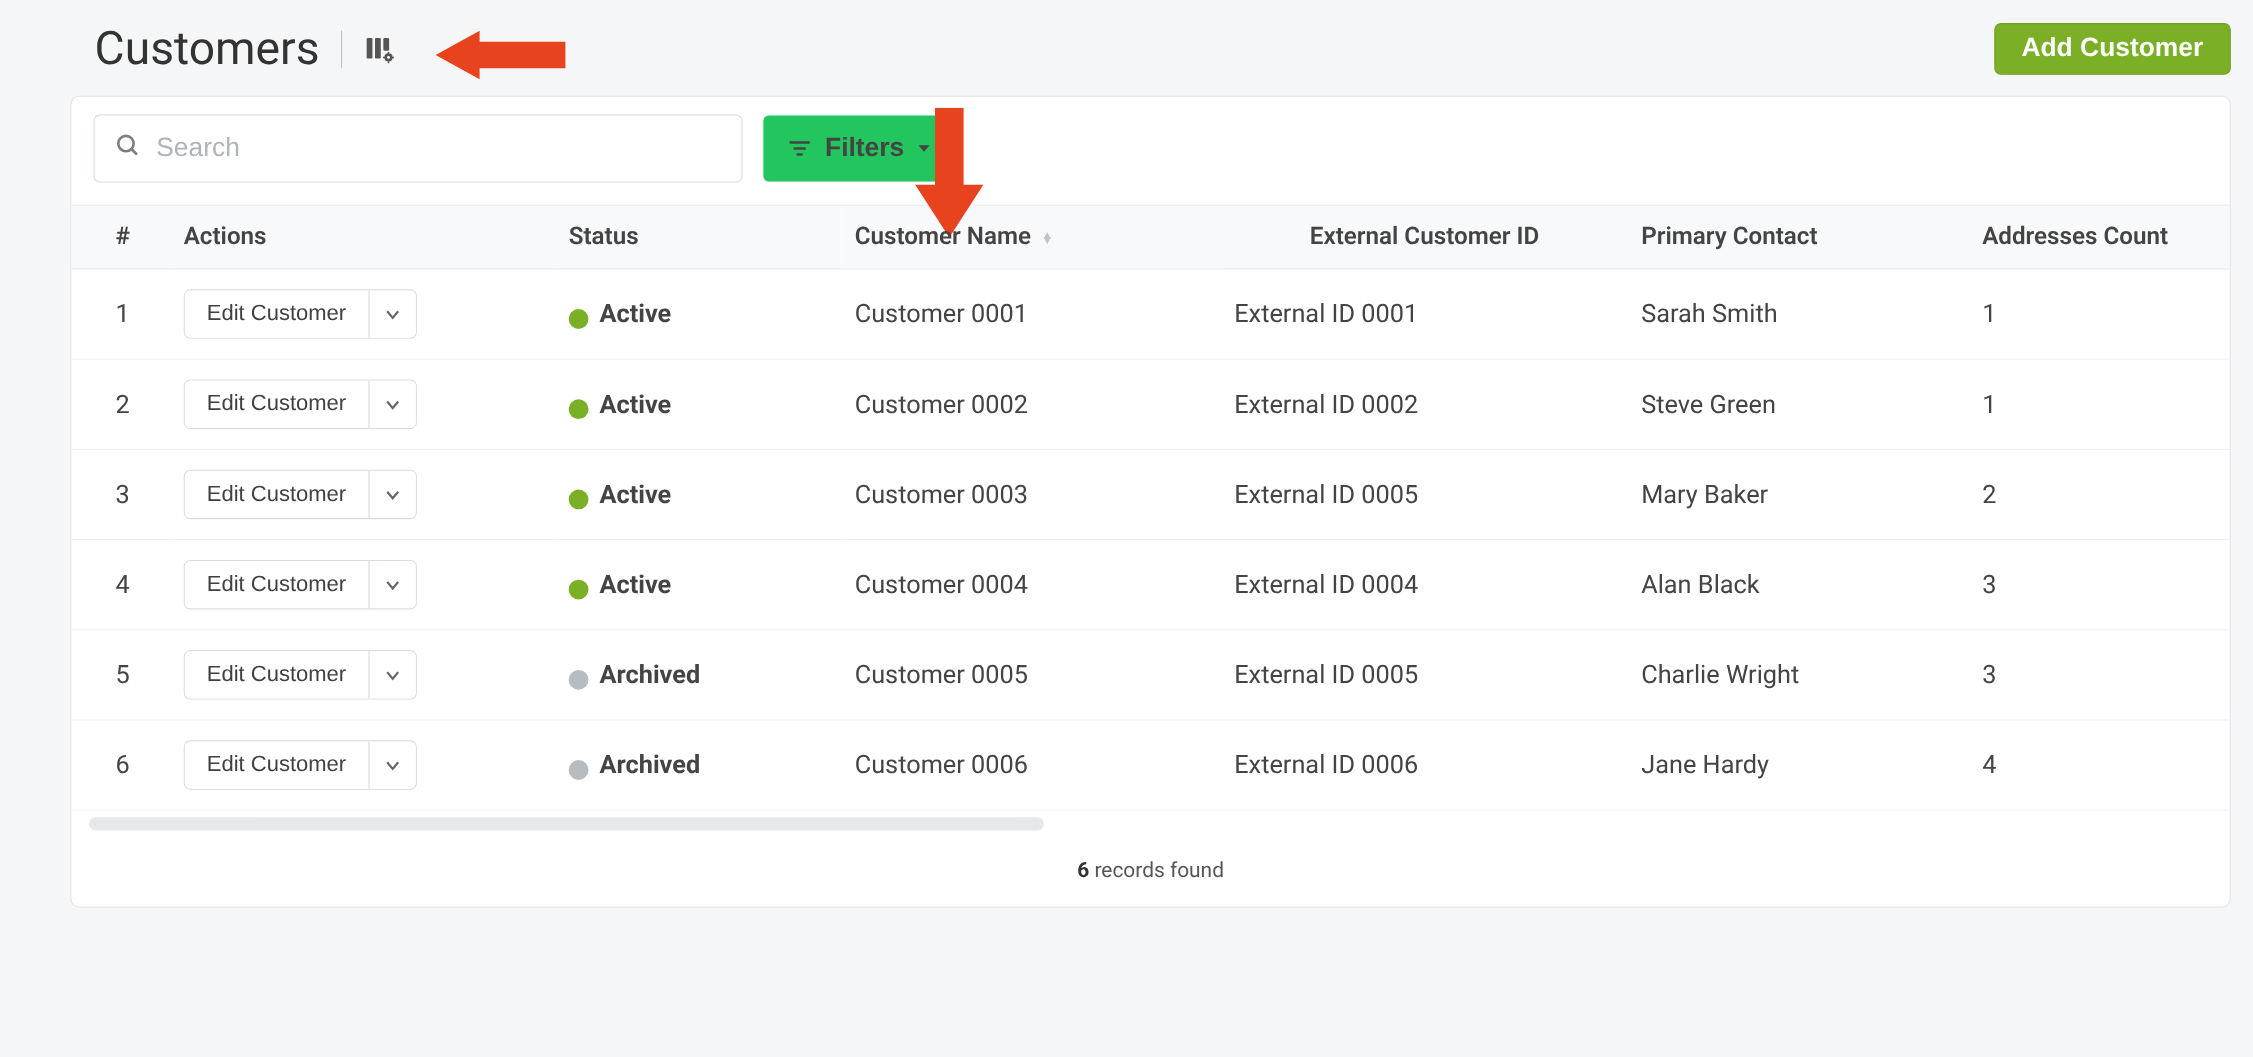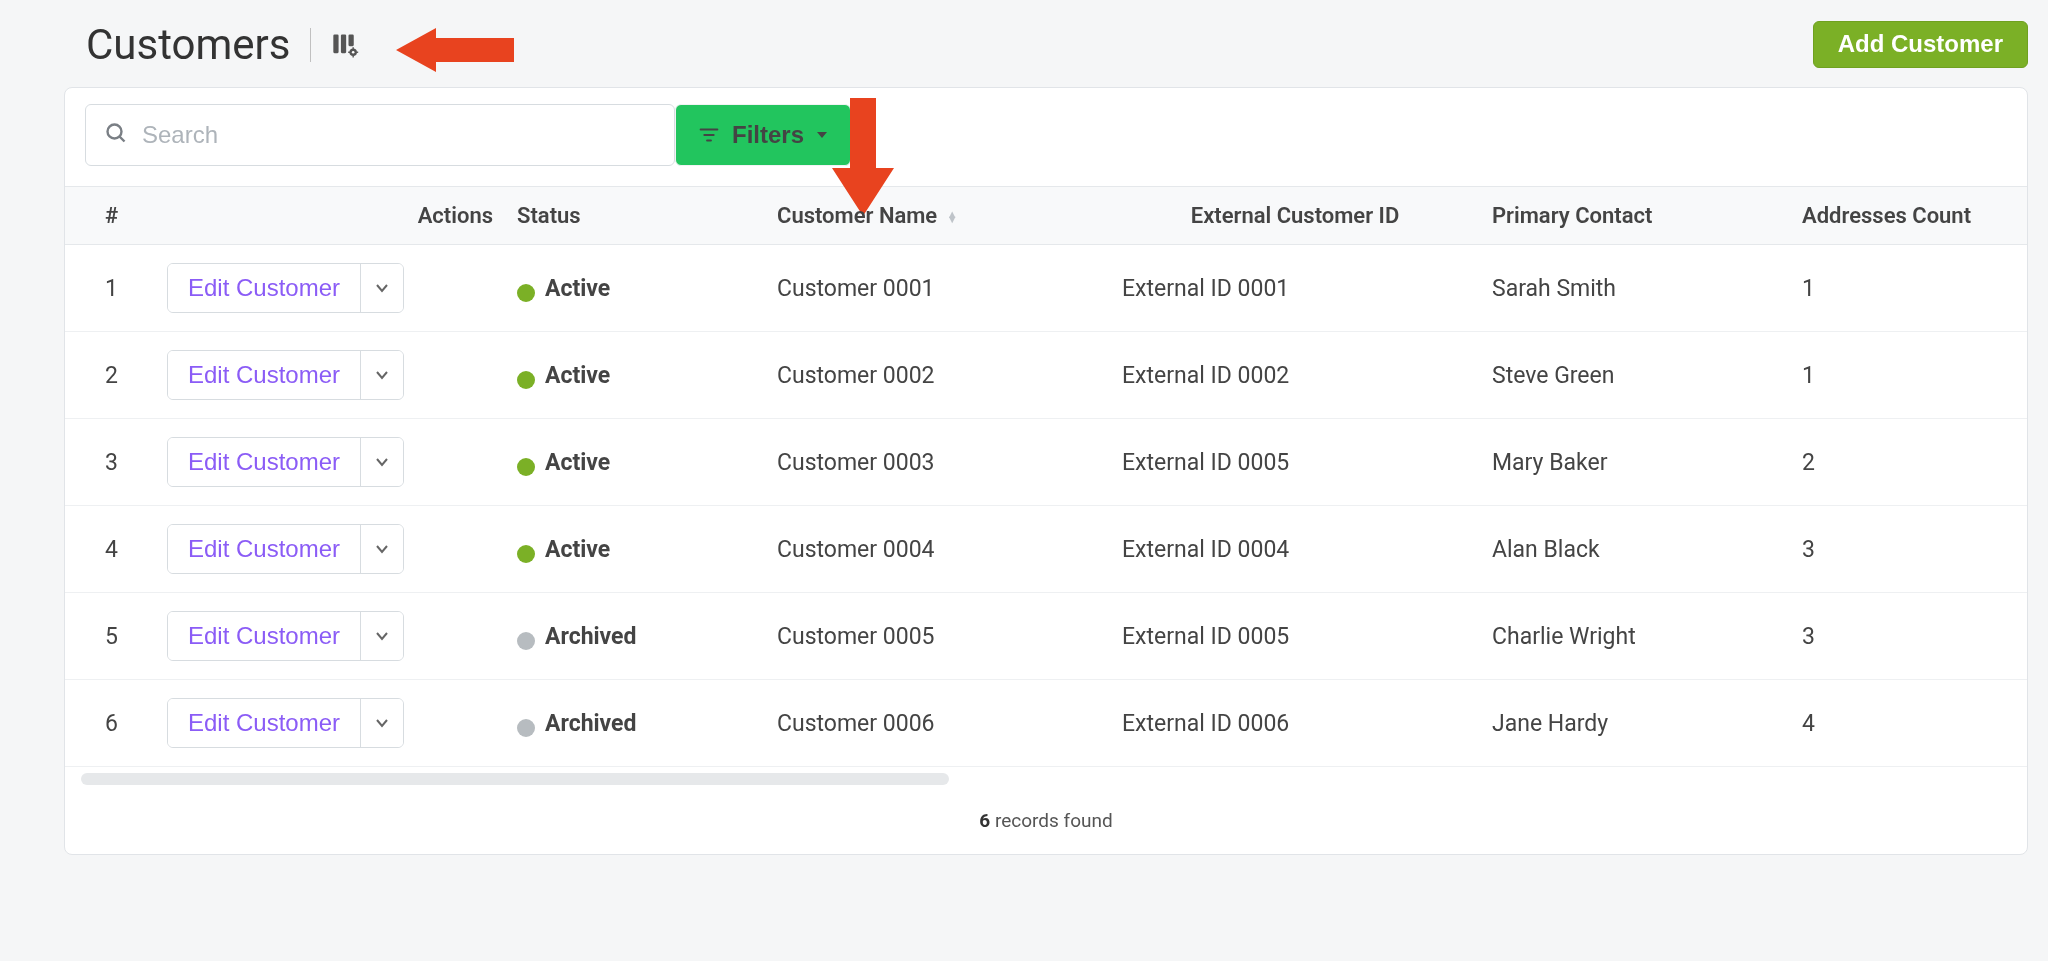--- a/index.html
+++ b/index.html
@@ -65,20 +65,21 @@
     }
     .panel {
       background: #fff;
       border: 1px solid #e1e4e8;
       border-radius: 8px;
       overflow: hidden;
     }
     .toolbar {
       display: flex;
       align-items: center;
+      gap: 18px;
       padding: 16px 20px 20px 20px;
     }
     .search-wrap {
       display: flex;
       align-items: center;
       border: 1px solid #d7dce0;
       border-radius: 6px;
       width: 590px;
       height: 62px;
       padding: 0 18px;
@@ -121,21 +122,21 @@
     }
     th {
       text-align: left;
       font-weight: 600;
       font-size: 22px;
       color: #444;
       padding: 16px 12px;
       white-space: nowrap;
     }
     th.col-num { width: 90px; padding-left: 40px;}
-    th.col-actions { width: 350px; text-align: right; }
+    th.col-actions { width: 350px; }
     th.col-status { width: 260px; }
     th.col-name { width: 345px; position: relative;}
     th.col-ext { width: 370px; text-align: center; }
     th.col-contact { width: 310px; }
     th.col-addr { width: auto; }
     .sort-icon {
       display: inline-flex;
       flex-direction: column;
       vertical-align: middle;
       margin-left: 4px;
@@ -155,26 +156,26 @@
     td.col-num { padding-left: 40px; }
     .edit-btn-group {
       display: inline-flex;
       border: 1px solid #d7dce0;
       border-radius: 6px;
       overflow: hidden;
       background: #fff;
     }
     .edit-btn-group .main {
       padding: 10px 20px;
-      font-size: 24px;
+      font-size: 20px;
       font-weight: 500;
       border: none;
       background: #fff;
       cursor: pointer;
-      color: #8b5cf6;
+      color: #404040;
     }
     .edit-btn-group .drop {
       border: none;
       border-left: 1px solid #d7dce0;
       background: #fff;
       padding: 0 14px;
       cursor: pointer;
       display: flex;
       align-items: center;
       color: #666;

